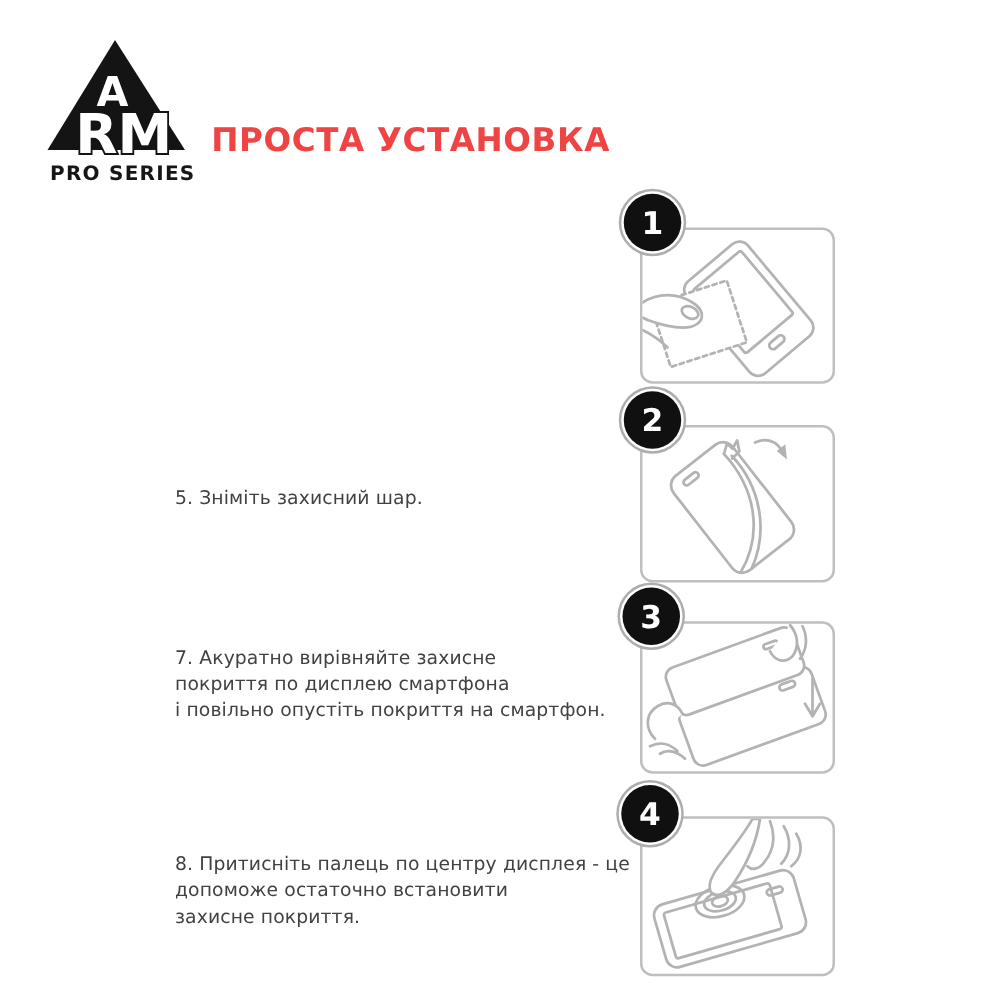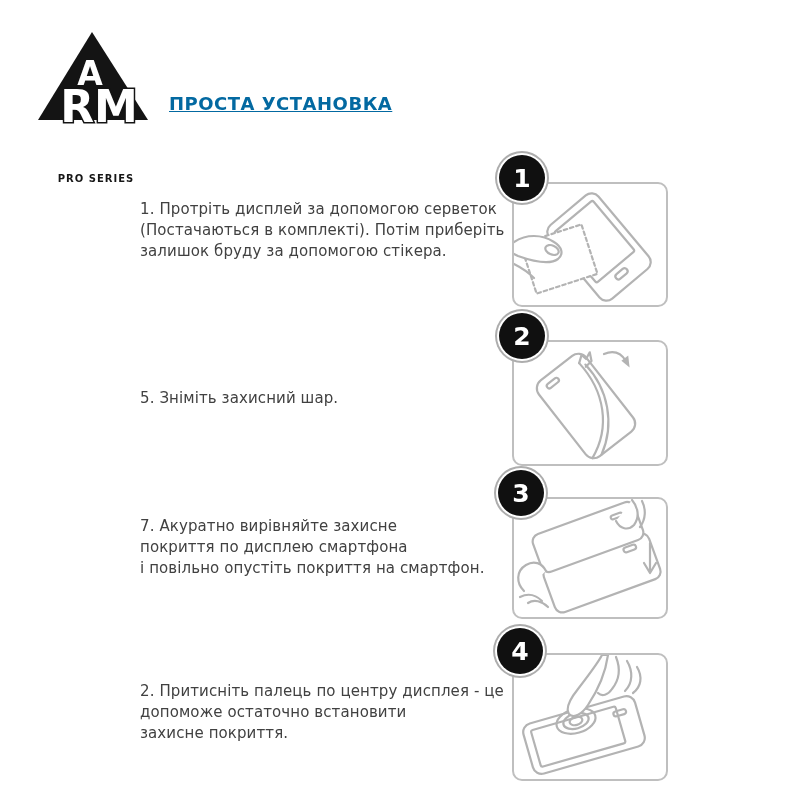--- a/index.html
+++ b/index.html
@@ -4,26 +4,26 @@
 <style>
   html,body{margin:0;padding:0;background:#fff;}
   .page{
     position:relative;width:800px;height:800px;background:#ffffff;overflow:hidden;
     font-family:"DejaVu Sans","Liberation Sans",sans-serif;
   }
   
   .logo-svg{position:absolute;left:36px;top:28px;width:122px;height:100px;}
   .logo-sub{
     position:absolute;left:40px;top:129px;width:112px;text-align:center;
-    font-size:10px;font-weight:bold;color:#161616;letter-spacing:1px;white-space:nowrap;margin-top:44px;
+    font-size:16px;font-weight:bold;color:#161616;letter-spacing:1px;white-space:nowrap;
   }
   
   .title{
-    position:absolute;left:169px;top:81px;font-size:18px;font-weight:bold;
-    color:#0369a1;letter-spacing:.5px;white-space:nowrap;text-decoration:underline;
+    position:absolute;left:169px;top:81px;font-size:26px;font-weight:bold;
+    color:#ef4444;letter-spacing:.5px;white-space:nowrap;
   }
   
   .step{position:absolute;inset:0;}
   .step-text{
     position:absolute;left:140px;width:378px;margin:0;
     font-size:15px;line-height:21px;color:#414141;white-space:pre-line;letter-spacing:.1px;
   }
   .badge{
     position:absolute;width:46px;height:46px;border-radius:50%;
     background:#101010;box-shadow:0 0 0 2px #ffffff,0 0 0 4px #adadad;
@@ -47,23 +47,20 @@
       <polygon points="56,4 112,92 2,92" fill="#141414"></polygon>
       <text x="54" y="57" text-anchor="middle" font-size="33" font-weight="bold" fill="#ffffff" font-family="DejaVu Sans, Liberation Sans, sans-serif">A</text>
       <text x="63" y="94" text-anchor="middle" font-size="44" font-weight="bold" fill="#ffffff" stroke="#141414" stroke-width="3" style="paint-order:stroke" font-family="DejaVu Sans, Liberation Sans, sans-serif">RM</text>
     </svg>
     <div class="logo-sub">PRO SERIES</div>
   </div>
 
   <h1 class="title">ПРОСТА УСТАНОВКА</h1>
 
   <section class="step">
-    <p class="step-text" style="top:199px">1. Протріть дисплей за допомогою серветок
-(Постачаються в комплекті). Потім приберіть
-залишок бруду за допомогою стікера.</p>
     <div class="badge" style="left:499px;top:155px">
       <span>1</span>
     </div>
     <div class="illus" style="top:182px;height:121px">
       <svg viewBox="0 0 152 121" preserveAspectRatio="none">
         <g class="art">
 
           <g transform="translate(85,63) rotate(-40)">
             <rect x="-32" y="-48" width="64" height="96" rx="9" fill="#ffffff"></rect>
             <rect x="-25" y="-40" width="50" height="66" rx="2"></rect>
@@ -137,21 +134,21 @@
           <path d="M128,2 C132,10 132,20 126,28"></path>
 
           <path d="M136,44 L136,72"></path>
           <path d="M130,64 L136,74 L142,64"></path>
         </g>
       </svg>
     </div>
   </section>
 
   <section class="step">
-    <p class="step-text" style="top:681px">2. Притисніть палець по центру дисплея - це
+    <p class="step-text" style="top:681px">8. Притисніть палець по центру дисплея - це
 допоможе остаточно встановити
 захисне покриття.</p>
     <div class="badge" style="left:497px;top:628px">
       <span>4</span>
     </div>
     <div class="illus" style="top:653px;height:124px">
       <svg viewBox="0 0 152 124" preserveAspectRatio="none">
         <g class="art">
 
           <g transform="translate(70,80) rotate(-16)">

